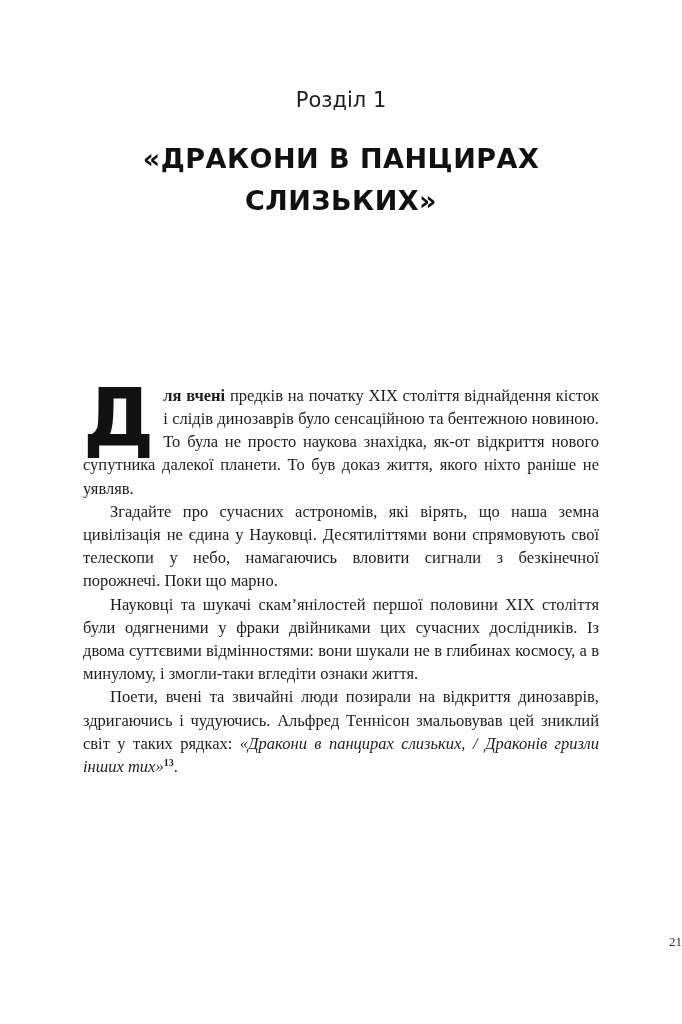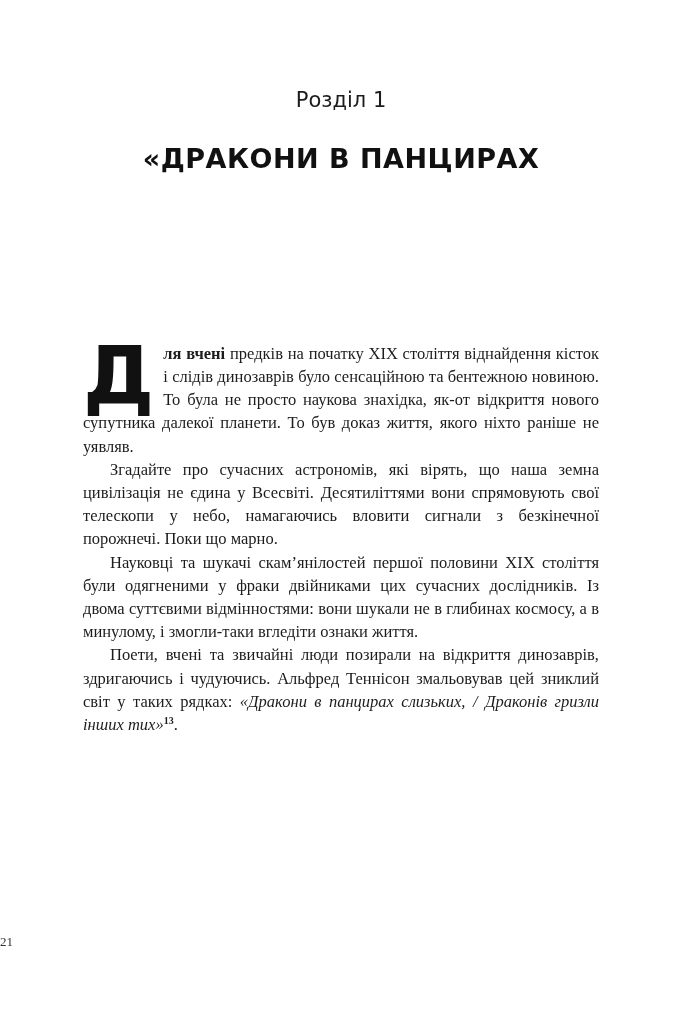--- a/index.html
+++ b/index.html
@@ -76,46 +76,47 @@
     font-size: 10px;
     vertical-align: super;
     line-height: 0;
     font-weight: bold;
   }
   footer.page-footer {
     position: absolute;
     bottom: 74px;
     left: 0;
     width: 100%;
-    text-align: left;
+    text-align: right;
   }
   .page-number {
     font-family: "Liberation Serif", "DejaVu Serif", serif;
     font-size: 13px;
     color: #333333;
   }
 </style>
 </head>
 <body>
 
 <div class="page">
   <div class="content">
 
     <header class="chapter-head">
       <div class="chapter-label">Розділ 1</div>
       <h1 class="chapter-title">
         <span>«ДРАКОНИ В ПАНЦИРАХ</span>
+        <span>СЛИЗЬКИХ»</span>
       </h1>
     </header>
 
     <main class="body-text">
       <p class="first">
         <span class="dropcap">Д</span><span class="lead-bold">ля вчені</span><span> предків на початку XIX століття віднайдення кісток і слідів динозаврів було сенсаційною та бентежною новиною. То була не просто наукова знахідка, як-от відкриття нового супутника далекої планети. То був доказ життя, якого ніхто раніше не уявляв.</span>
       </p>
-      <p>Згадайте про сучасних астрономів, які вірять, що наша земна цивілізація не єдина у Всесвіті. Десятиліттями вони спрямовують свої телескопи у небо, намагаючись вловити сигнали з безкінечної порожнечі. Поки що марно.</p>
+      <p>Згадайте про сучасних астрономів, які вірять, що наша земна цивілізація не єдина у Науковці. Десятиліттями вони спрямовують свої телескопи у небо, намагаючись вловити сигнали з безкінечної порожнечі. Поки що марно.</p>
       <p>Науковці та шукачі скам’янілостей першої половини XIX століття були одягненими у фраки двійниками цих сучасних дослідників. Із двома суттєвими відмінностями: вони шукали не в глибинах космосу, а в минулому, і змогли-таки вгледіти ознаки життя.</p>
       <p>
         <span>Поети, вчені та звичайні люди позирали на відкриття динозаврів, здригаючись і чудуючись. Альфред Теннісон змальовував цей зниклий світ у таких рядках: </span><span class="quote-italic">«Дракони в панцирах слизьких, / Драконів гризли інших тих»</span><sup class="footnote-ref">13</sup><span>.</span>
       </p>
     </main>
 
   </div>
 
   <footer class="page-footer">
     <div class="page-number">21</div>

